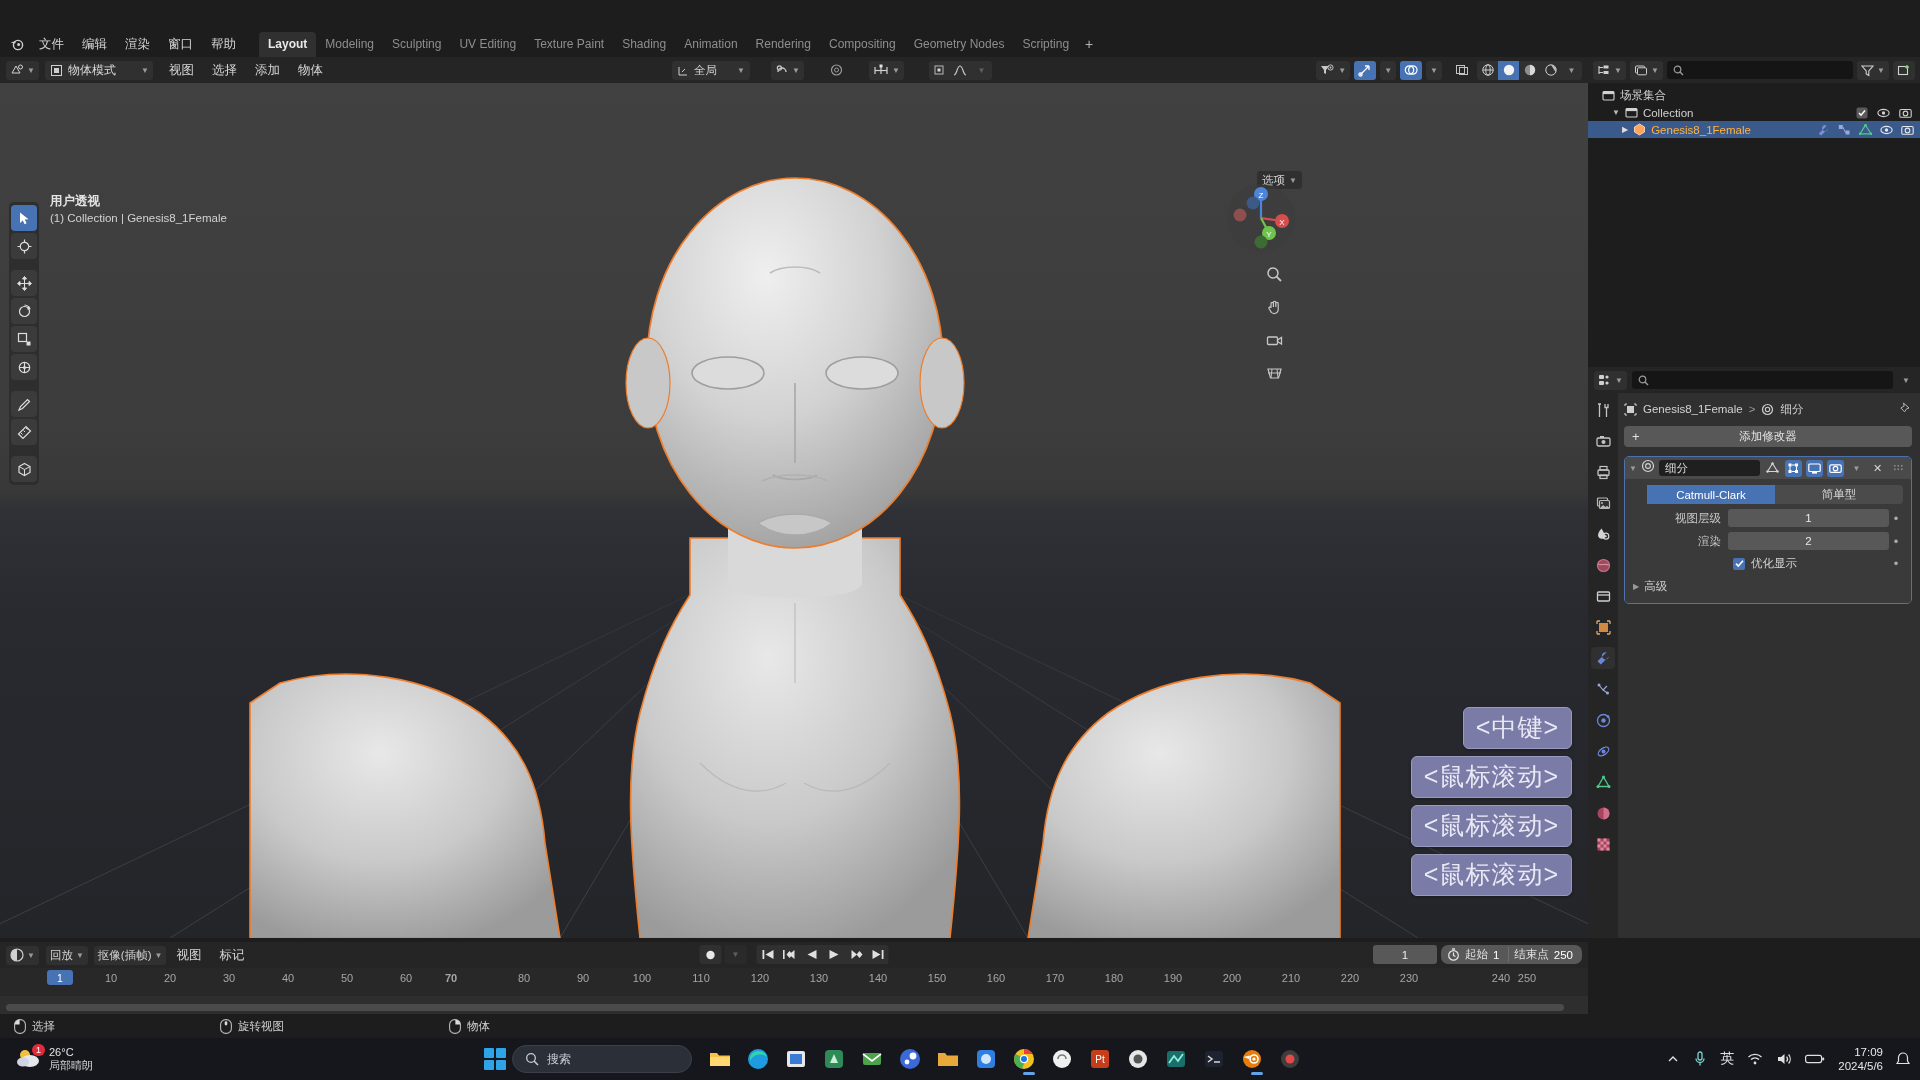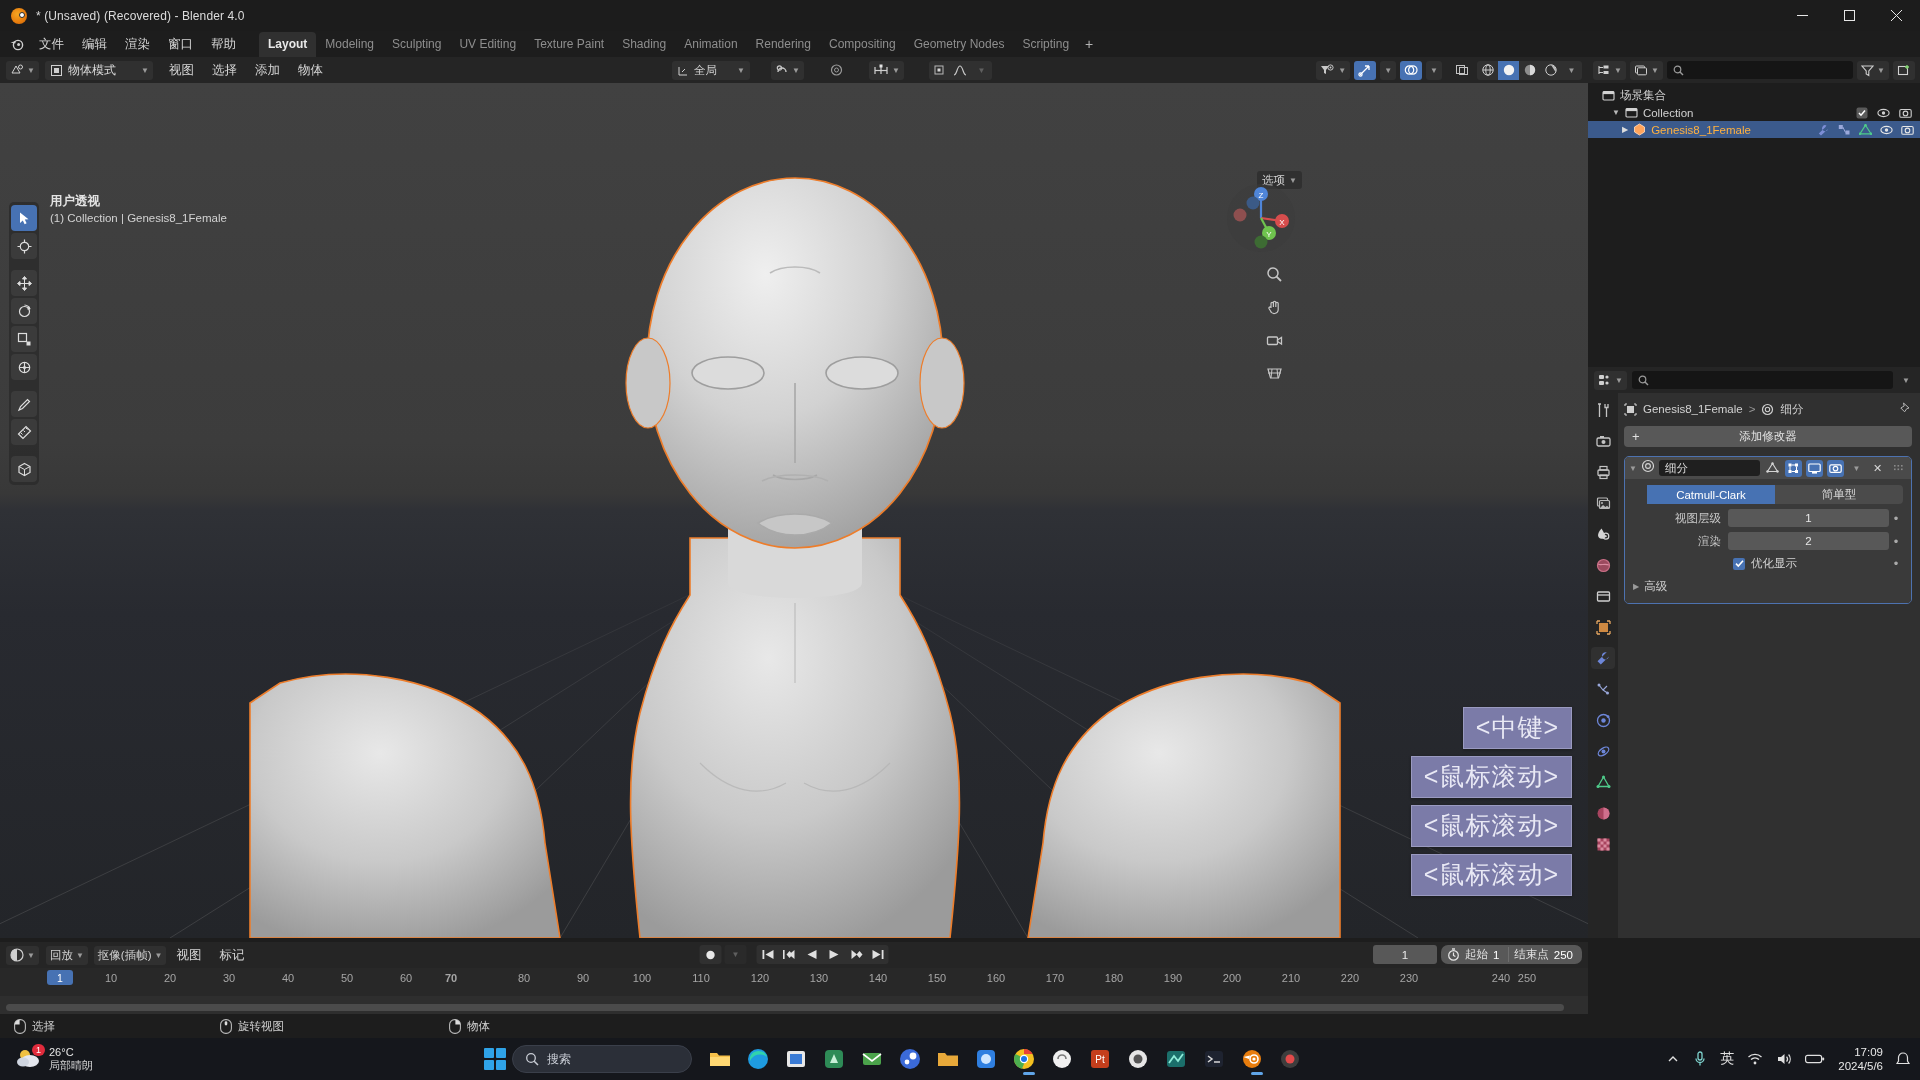--- a/index.html
+++ b/index.html
@@ -134,21 +134,21 @@
   .vp-select-btn {
     position:absolute; right: 286px; top: 88px; height:18px; background:#303030;
     border-radius:3px; color:#d4d4d4; font-size:11.5px; display:flex; align-items:center;
     gap:4px; padding: 0 5px;
   }
 
   
   .keyoverlay { position:absolute; right: 16px; bottom: 42px; display:flex; flex-direction:column; gap:7px; align-items:flex-end; }
   .keybadge {
     background: #7b7ba8; color: #e9e9f5; border: 1px solid #9a9ac0;
-    border-radius: 0; padding: 4px 12px 6px; font-size: 25px; letter-spacing: 1px;
+    border-radius: 6px; padding: 4px 12px 6px; font-size: 25px; letter-spacing: 1px;
     box-shadow: 0 1px 3px #00000055; line-height: 30px;
   }
 
   
   .outliner {
     position: absolute; top: 57px; right: 0; width: 332px; height: 310px;
     background: #1d1d1d;
   }
   .outliner-header {
     height: 26px; background: #252525; display: flex; align-items: center; gap: 4px; padding: 0 5px;
@@ -263,45 +263,20 @@
   .tray-clock { color:#e8e8e8; font-size:11.5px; text-align:right; line-height:14px; }
 
   .wm { position:absolute; left: 20px; top: 1040px; font-size: 34px; font-weight: bold;
         color:#ffffff22; letter-spacing:-1px; pointer-events:none; }
 </style>
 </head>
 <body>
 
 <div id="app">
 
-  <div class="titlebar">
-    <div class="title-icon">
-      <div class="bl-outer"></div>
-        <div class="bl-eye"></div>
-    </div>
-    <div class="title-text">* (Unsaved) (Recovered) - Blender 4.0</div>
-    <div class="win-controls">
-      <div class="win-btn">
-        <svg width="11" height="11" viewBox="0 0 11 11">
-            <line x1="0" y1="5.5" x2="11" y2="5.5" stroke="#e6e6e6" stroke-width="1"></line>
-          </svg>
-      </div>
-      <div class="win-btn">
-        <svg width="11" height="11" viewBox="0 0 11 11">
-            <rect x="0.5" y="0.5" width="10" height="10" fill="none" stroke="#e6e6e6" stroke-width="1"></rect>
-          </svg>
-      </div>
-      <div class="win-btn close">
-        <svg width="11" height="11" viewBox="0 0 11 11">
-            <line x1="0" y1="0" x2="11" y2="11" stroke="#e6e6e6" stroke-width="1"></line>
-            <line x1="11" y1="0" x2="0" y2="11" stroke="#e6e6e6" stroke-width="1"></line>
-          </svg>
-      </div>
-    </div>
-  </div>
 
   <div class="topbar">
     <div class="tb-logo">
       <svg width="16" height="16" viewBox="0 0 16 16">
         <circle cx="9" cy="9" r="4.6" fill="none" stroke="#d0d0d0" stroke-width="1.4"></circle>
         <circle cx="9.6" cy="8.4" r="1.5" fill="#d0d0d0"></circle>
         <path d="M1.5 6.5 L7 5 L6.2 7.5 Z" fill="#d0d0d0"></path>
       </svg>
     </div>
     <div class="menu-item">文件</div>

